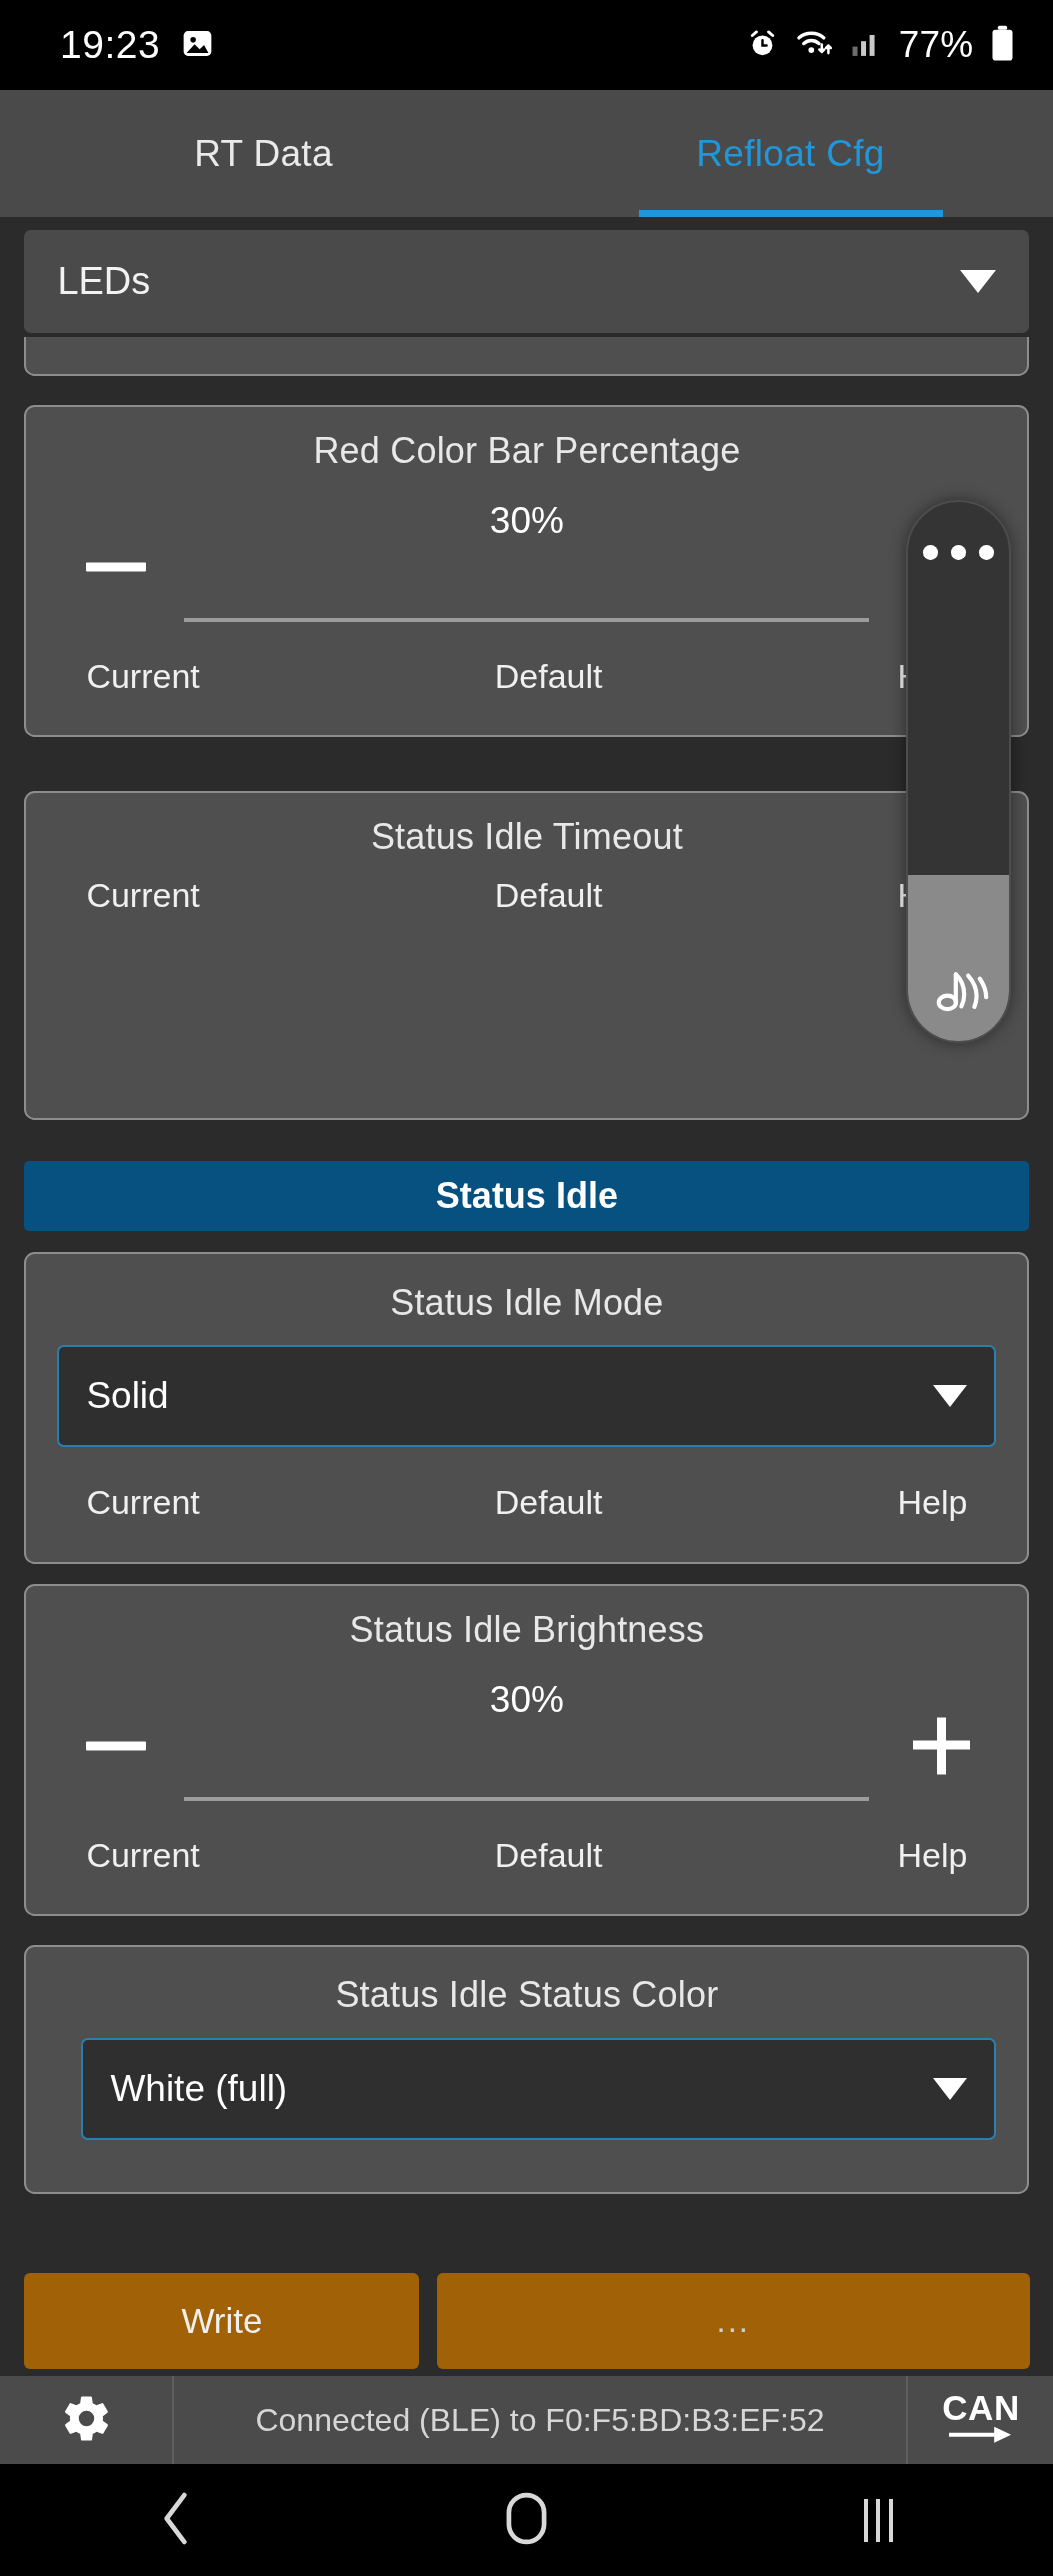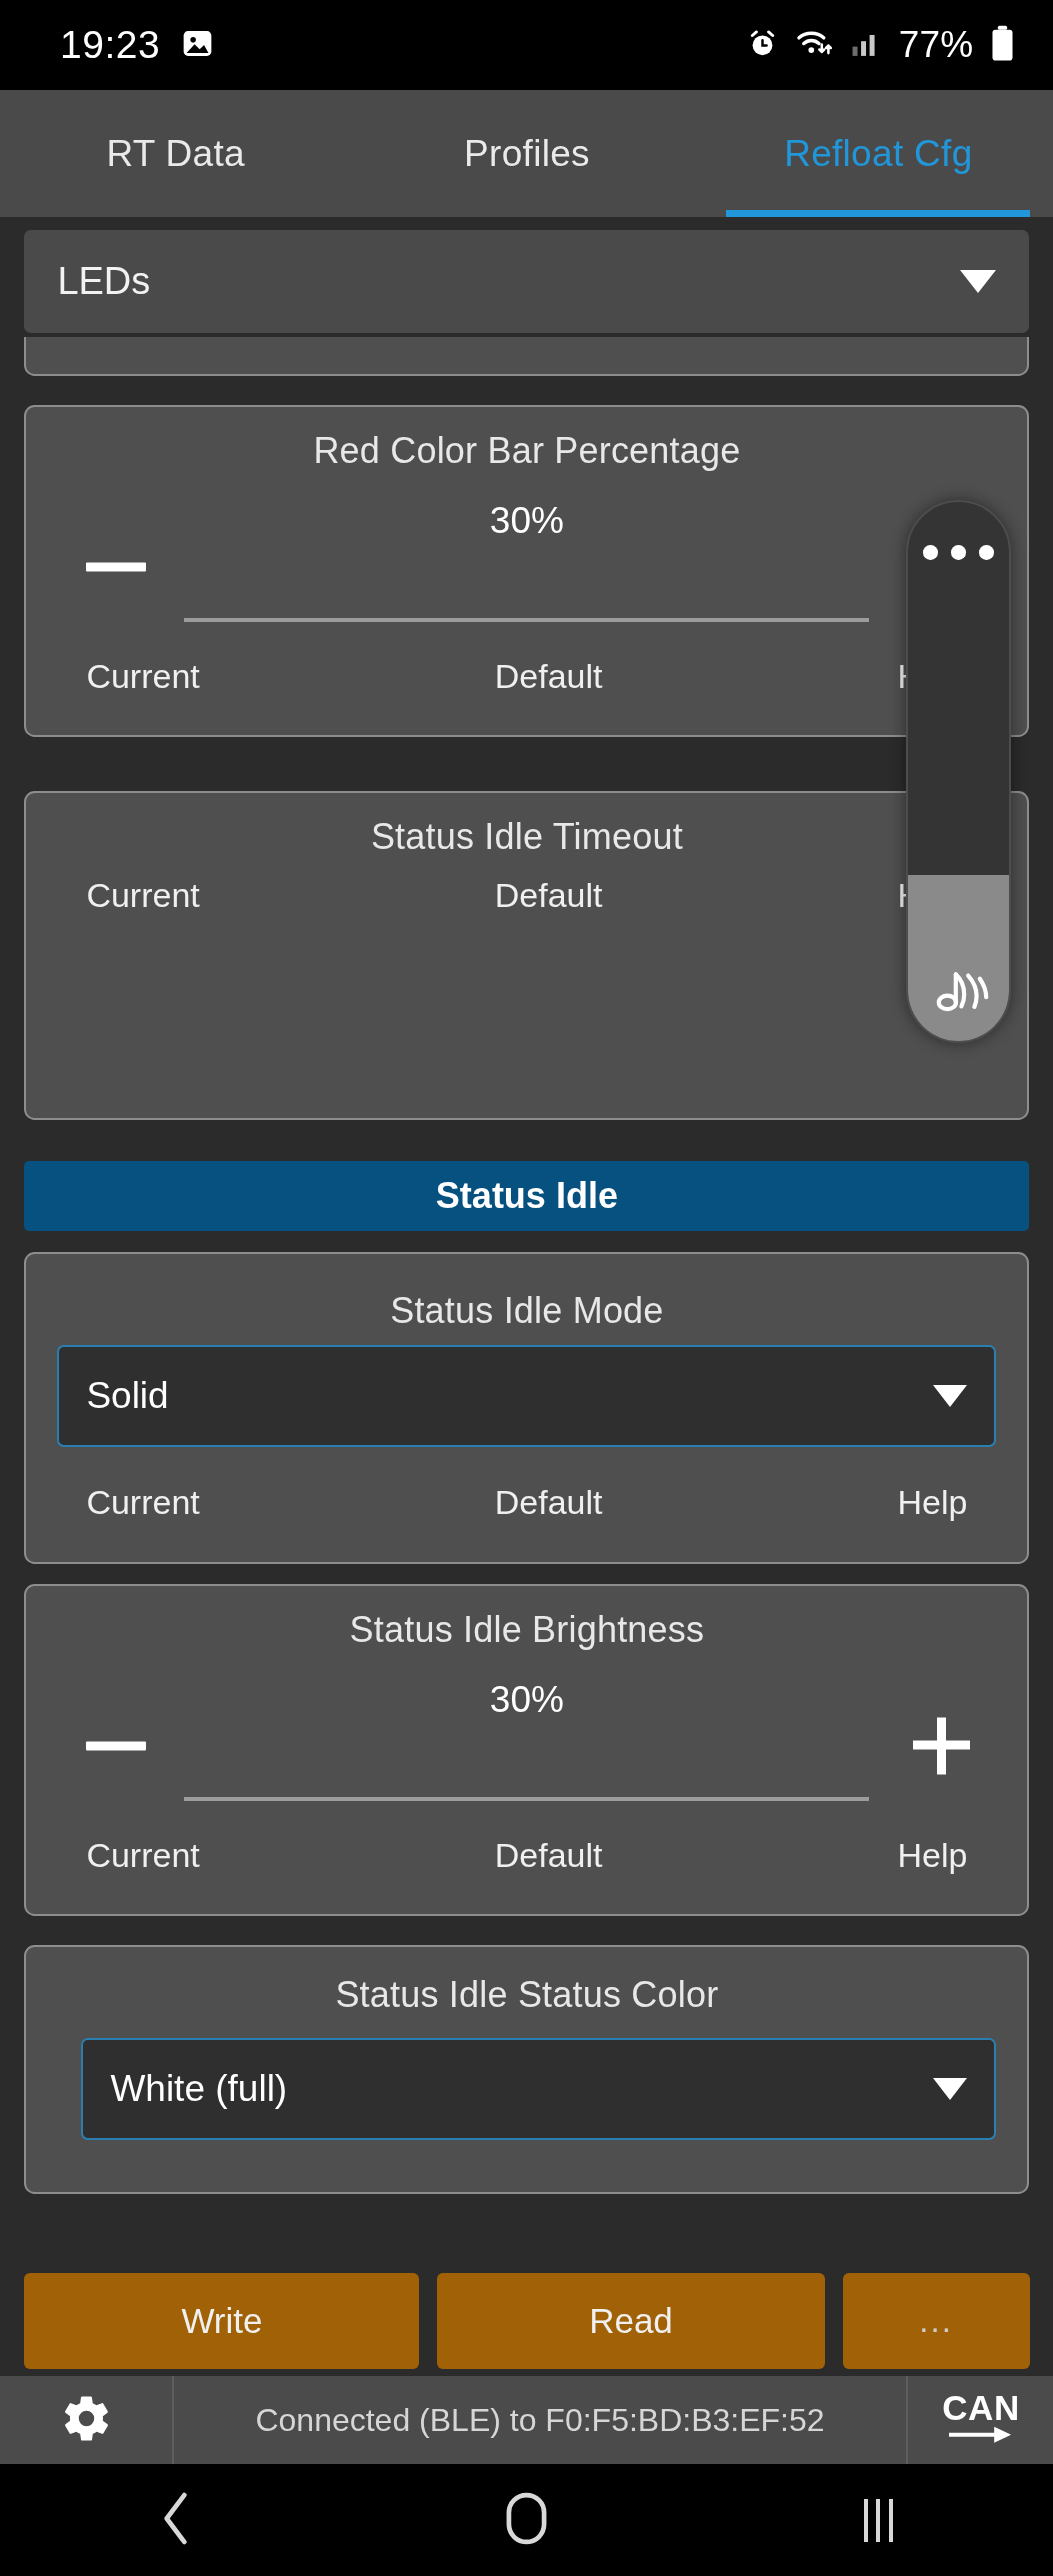--- a/index.html
+++ b/index.html
@@ -222,23 +222,20 @@
           <rect x="1.5" y="3" width="13" height="20" rx="2" fill="#fff"></rect>
         </svg>
       </span>
     </span>
   </div>
 
   <div class="tabbar">
     <div class="tab">
       <span>RT Data</span>
     </div>
-    <div class="tab">
-      <span>Profiles</span>
-    </div>
     <div class="tab active">
       <span>Refloat Cfg</span>
     </div>
   </div>
 
   <div class="main-select">
     <span class="lbl">LEDs</span>
     <span class="caret"></span>
   </div>
 
@@ -263,21 +260,21 @@
     <div class="card" style="top:436px; height:329px;margin-top:18px;">
       <div class="card-title" style="padding-top:23.4px;">Status Idle Timeout</div>
       <div class="cdh" style="margin-top:17.6px;">
         <span>Current</span>
         <span>Default</span>
         <span>Help</span>
       </div>
     </div>
 
     <div class="card" style="top:915px; height:312px;">
-      <div class="card-title" style="padding-top:36px;">Status Idle Mode</div>
+      <div class="card-title" style="padding-top:28px;">Status Idle Mode</div>
       <div class="dropdown" style="top:91px;">
         <span class="val">Solid</span>
         <span class="caret2"></span>
       </div>
       <div class="cdh" style="position:absolute; left:0; right:0; top:229px;">
         <span>Current</span>
         <span>Default</span>
         <span>Help</span>
       </div>
     </div>
@@ -326,23 +323,20 @@
         <path d="M19.6 7.8 C22.4 11 23.8 14.6 23.8 18 C23.8 20 23.4 21.8 22.7 23.4"></path>
         <path d="M25.4 9.4 C27.6 12.6 28.6 15.8 28.6 18.6"></path>
       </svg>
     </div>
   </div>
 
   <div class="btnbar">
     <div class="btn write">
       <span>Write</span>
     </div>
-    <div class="btn read">
-      <span>Read</span>
-    </div>
     <div class="btn more">
       <span>...</span>
     </div>
   </div>
 
   <div class="connbar">
     <div class="conn-gear">
       <span>
         <svg width="53" height="53" viewBox="0 0 24 24" fill="#fff">
           <path d="M19.4 13c.04-.32.06-.66.06-1s-.02-.68-.07-1l2.11-1.63c.19-.15.24-.42.12-.64l-2-3.46c-.12-.22-.39-.3-.61-.22l-2.49 1c-.52-.4-1.08-.73-1.69-.98l-.38-2.65A.488.488 0 0 0 14 2h-4c-.25 0-.46.18-.49.42l-.38 2.65c-.61.25-1.17.59-1.69.98l-2.49-1c-.23-.09-.49 0-.61.22l-2 3.46c-.13.22-.07.49.12.64L4.57 11c-.05.32-.07.66-.07 1s.02.68.07 1l-2.11 1.63c-.19.15-.24.42-.12.64l2 3.46c.12.22.39.3.61.22l2.49-1c.52.4 1.08.73 1.69.98l.38 2.65c.03.24.24.42.49.42h4c.25 0 .46-.18.49-.42l.38-2.65c.61-.25 1.17-.59 1.69-.98l2.49 1c.23.09.49 0 .61-.22l2-3.46c.12-.22.07-.49-.12-.64L19.4 13zM12 15.5A3.5 3.5 0 1 1 12 8.5a3.5 3.5 0 0 1 0 7z"></path>

